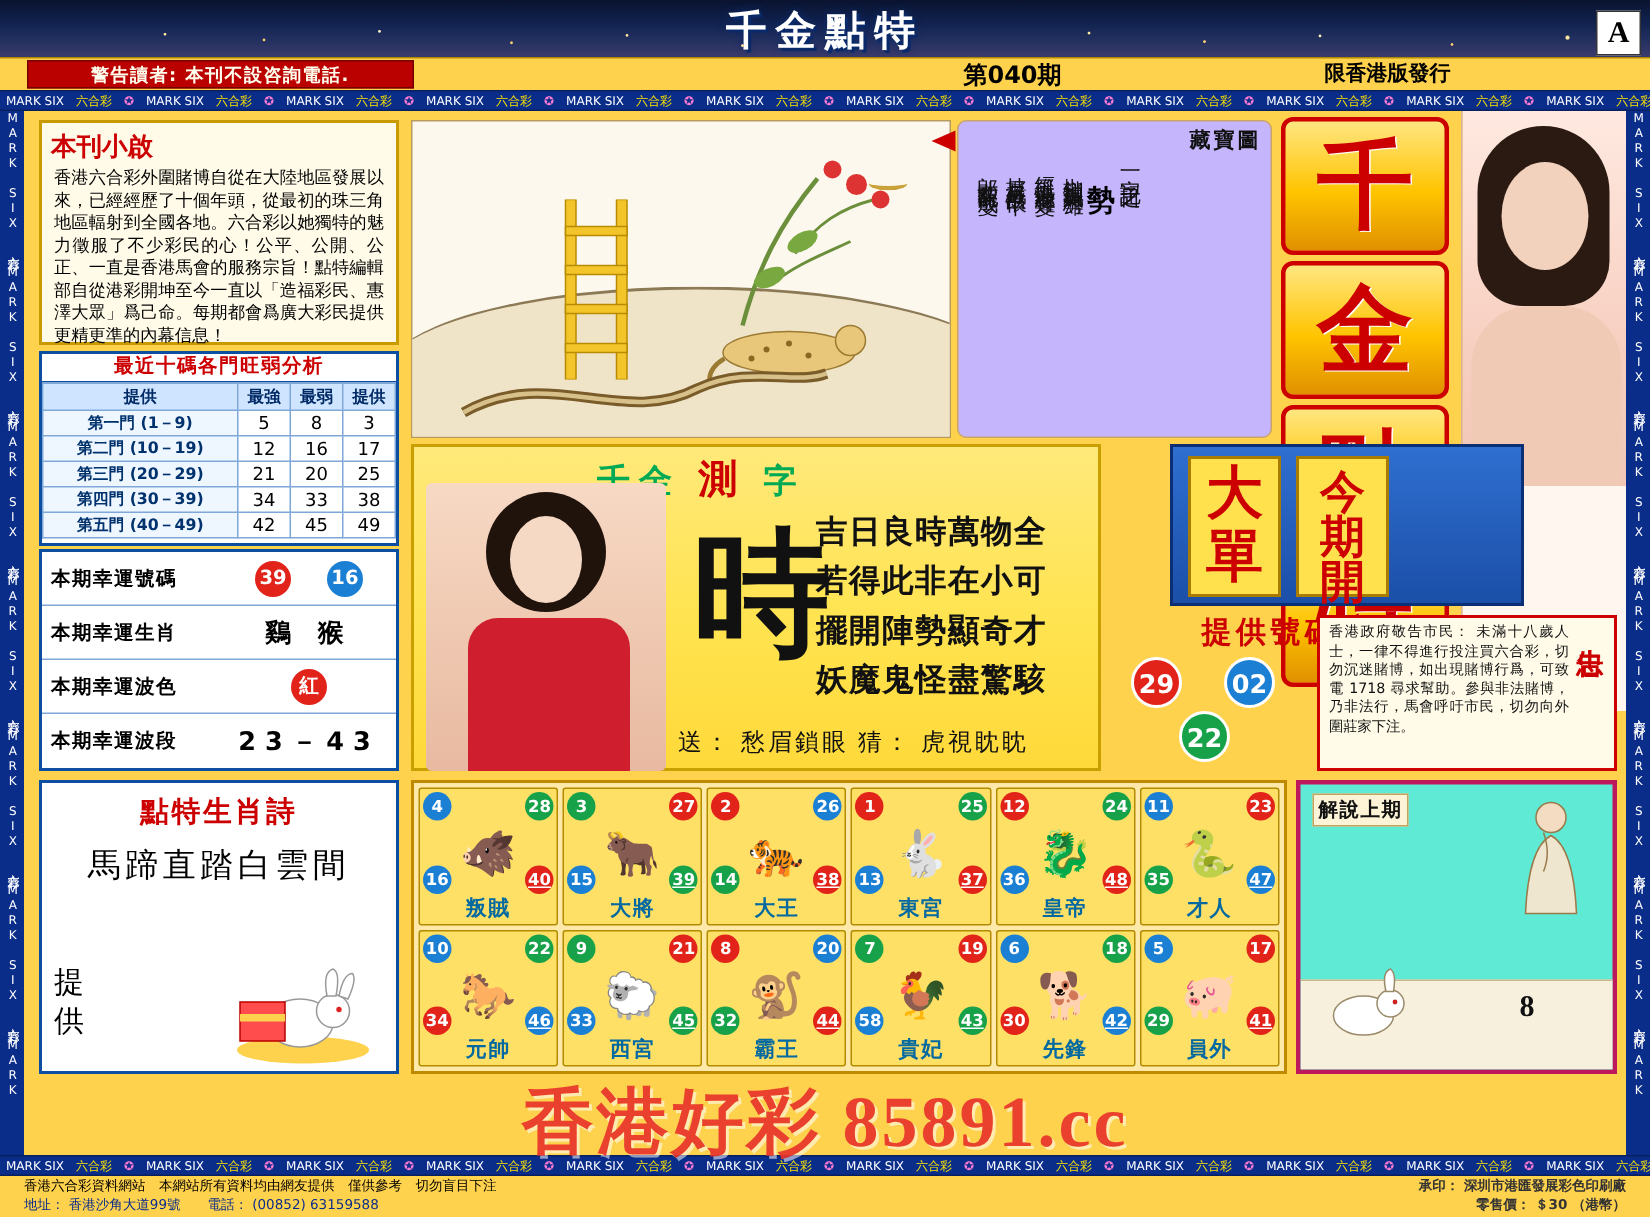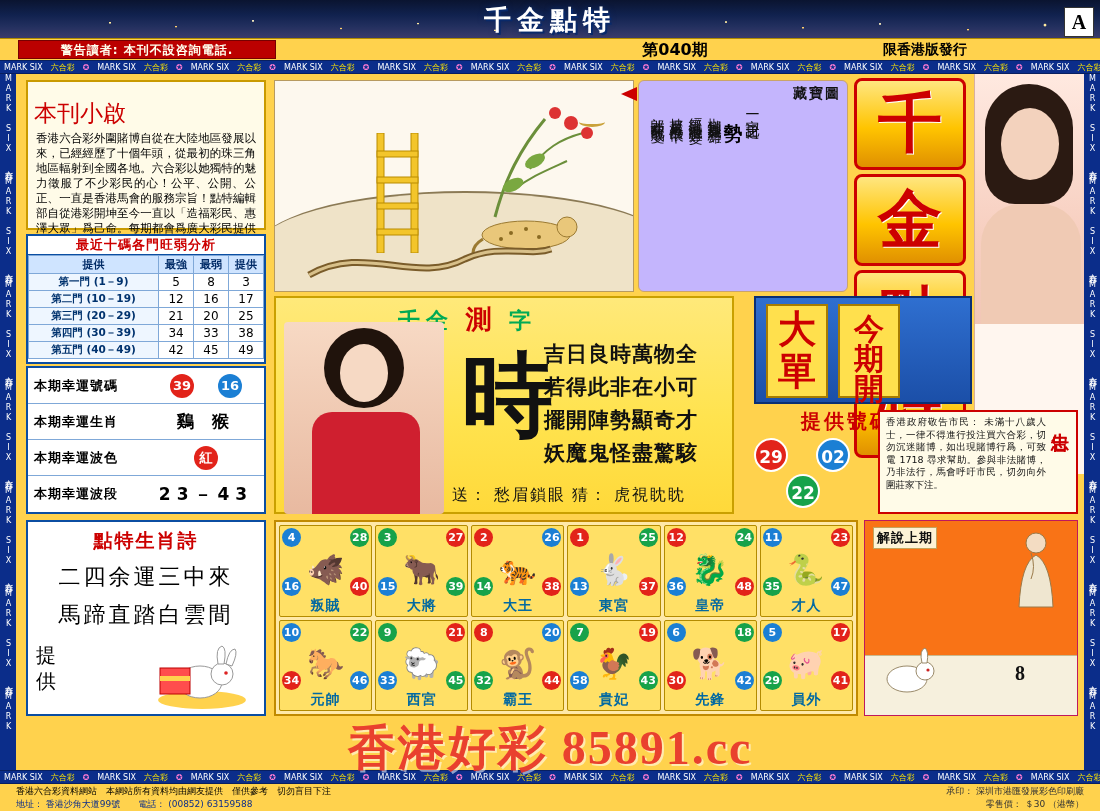--- a/index.html
+++ b/index.html
@@ -91,21 +91,21 @@
 
   
   .content { position:absolute; left:16px; top:74px; width:1068px; height:696px; background:#ffd24d; }
 
   
   .panel-intro{
     position:absolute; left:10px; top:6px; width:240px; height:150px;
     background:#fffbe8; border:2px solid #c99a00;
   }
   .panel-intro h3{
-    margin:0; padding:16px 6px 2px; font-size:23px; color:#c00; font-weight:normal;
+    margin:0; padding:4px 6px 2px; font-size:17px; color:#c00; font-weight:bold;
     font-family:"Liberation Serif",serif;
   }
   .panel-intro p{
     margin:0; padding:0 8px; font-size:11.5px; line-height:15px; color:#000; text-align:justify;
   }
   .panel-intro .sign{ display:block; text-align:right; padding:4px 8px 0; font-size:11.5px;}
 
   .tbl-wrap{
     position:absolute; left:10px; top:160px; width:240px; height:130px;
     background:#fff; border:2px solid #0b4ea2;
@@ -265,21 +265,21 @@
     font-size:21px; color:#111; line-height:33px; letter-spacing:1px;
     font-family:"Liberation Serif",serif; font-weight:bold;
   }
   .cz-foot{
     position:absolute; left:176px; bottom:6px; font-size:16px; color:#111; letter-spacing:2px;
     font-family:"Liberation Serif",serif;
   }
 
   
   .dadan{
-    position:absolute; left:738px; top:222px; width:218px; height:108px;
+    position:absolute; left:764px; top:222px; width:236px; height:108px;
     background:linear-gradient(180deg,#2f6fd0 0%,#1b4fa8 100%);
     border:2px solid #0a2f74;
   }
   .dadan .k1{
     position:absolute; left:10px; top:6px; width:62px; height:94px;
     background:#ffe04d; border:2px solid #a77c00; color:#c00;
     font-size:38px; font-weight:bold; text-align:center; line-height:42px;
     font-family:"Liberation Serif",serif; padding-top:2px;
   }
   .dadan .k2{
@@ -328,35 +328,35 @@
   .card{
     position:relative; background:#ffe066; border:1px solid #b38b00; border-radius:2px;
   }
   .card .n-tl, .card .n-tr, .card .n-bl, .card .n-br{
     position:absolute; width:19px; height:19px; border-radius:50%;
     font-size:11px; font-weight:bold; color:#fff; text-align:center; line-height:19px;
   }
   .card .n-tl{ left:2px; top:2px; }
   .card .n-tr{ right:2px; top:2px; }
   .card .n-bl{ left:2px; bottom:20px; }
-  .card .n-br{ right:2px; bottom:20px; }
+  .card .n-br{ right:2px; bottom:20px;text-decoration:underline; }
   .card .nm{
     position:absolute; left:0; right:0; bottom:1px; text-align:center;
     font-size:14px; font-weight:bold; color:#0369a1; letter-spacing:1px;
     font-family:"Liberation Serif",serif;
   }
   .card .animal{
     position:absolute; left:0; right:0; top:20px; height:46px;
     display:flex; align-items:center; justify-content:center; font-size:30px;
   }
 
   
   .bot-illus{
     position:absolute; left:848px; top:446px; width:214px; height:196px;
-    background:#f97316; border:1px solid #be185d; overflow:hidden;
+    background:#5eead4; border:3px solid #be185d; overflow:hidden;
   }
   .bot-illus .lbl{
     position:absolute; left:8px; top:6px; font-size:13px; color:#111; font-weight:bold;
     background:#fdf3d6; padding:1px 3px; border:1px solid #c2a45e; letter-spacing:1px;
   }
   .bot-illus .sage{ position:absolute; right:6px; top:6px; width:70px; height:86px; }
   .bot-illus .grass{ position:absolute; left:0; bottom:0; width:214px; height:60px; background:#f6f0dd; border-top:1px solid #c9b98e;}
   .bot-illus .eight{ position:absolute; right:52px; bottom:30px; font-size:20px; font-weight:bold; color:#111; font-family:"Liberation Serif",serif;}
 
   
@@ -367,21 +367,21 @@
     text-shadow:2px 2px 0 rgba(255,255,255,.6);
     opacity:.92; pointer-events:none;
   }
 
   
   .footer{
     position:absolute; left:0; top:784px; width:1100px; height:27px;
     background:#ffd24d; color:#000; font-size:9px; line-height:13px;
   }
   .footer .l{ position:absolute; left:16px; top:1px; width:620px; }
-  .footer .r{ position:absolute; right:16px; top:1px; width:300px; text-align:right; color:#333;}
+  .footer .r{ position:absolute; right:16px; top:1px; width:300px; text-align:right; color:#333;font-weight:bold;}
   .footer .blue{ color:#0b2d8a; }
 </style>
 </head>
 <body>
 
 <div class="page">
 
   <div class="banner">
     <div class="banner-title">千金點特</div>
   </div>
@@ -471,21 +471,20 @@
         </div>
       </div>
       <div class="row">
         <div class="rl">本期幸運波段</div>
         <div class="rv">23－43</div>
       </div>
     </div>
 
     <div class="zodiac-poem">
       <div class="zp-title">點特生肖詩</div>
-      <div class="zp-line">二四余運三中來</div>
       <div class="zp-line">馬蹄直踏白雲間</div>
       <div class="zp-sub">
         <div>提</div>
         <div>供</div>
       </div>
       <svg class="rabbit" viewBox="0 0 96 72">
         <ellipse cx="48" cy="62" rx="44" ry="9" fill="#ffd24d"></ellipse>
         <ellipse cx="46" cy="44" rx="22" ry="16" fill="#ffffff" stroke="#999"></ellipse>
         <circle cx="68" cy="36" r="11" fill="#ffffff" stroke="#999"></circle>
         <path d="M64 26 q-3 -16 4 -18 q5 2 2 18z" fill="#fff" stroke="#999"></path>

